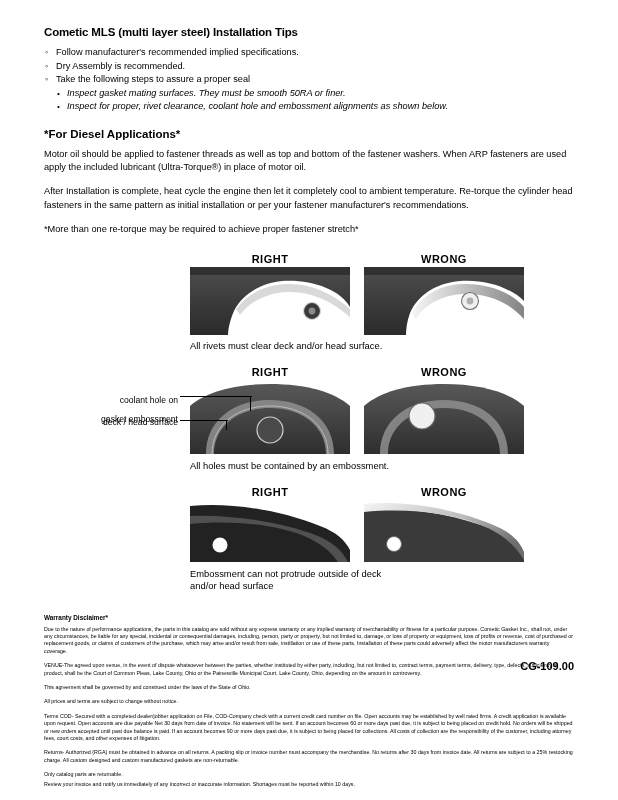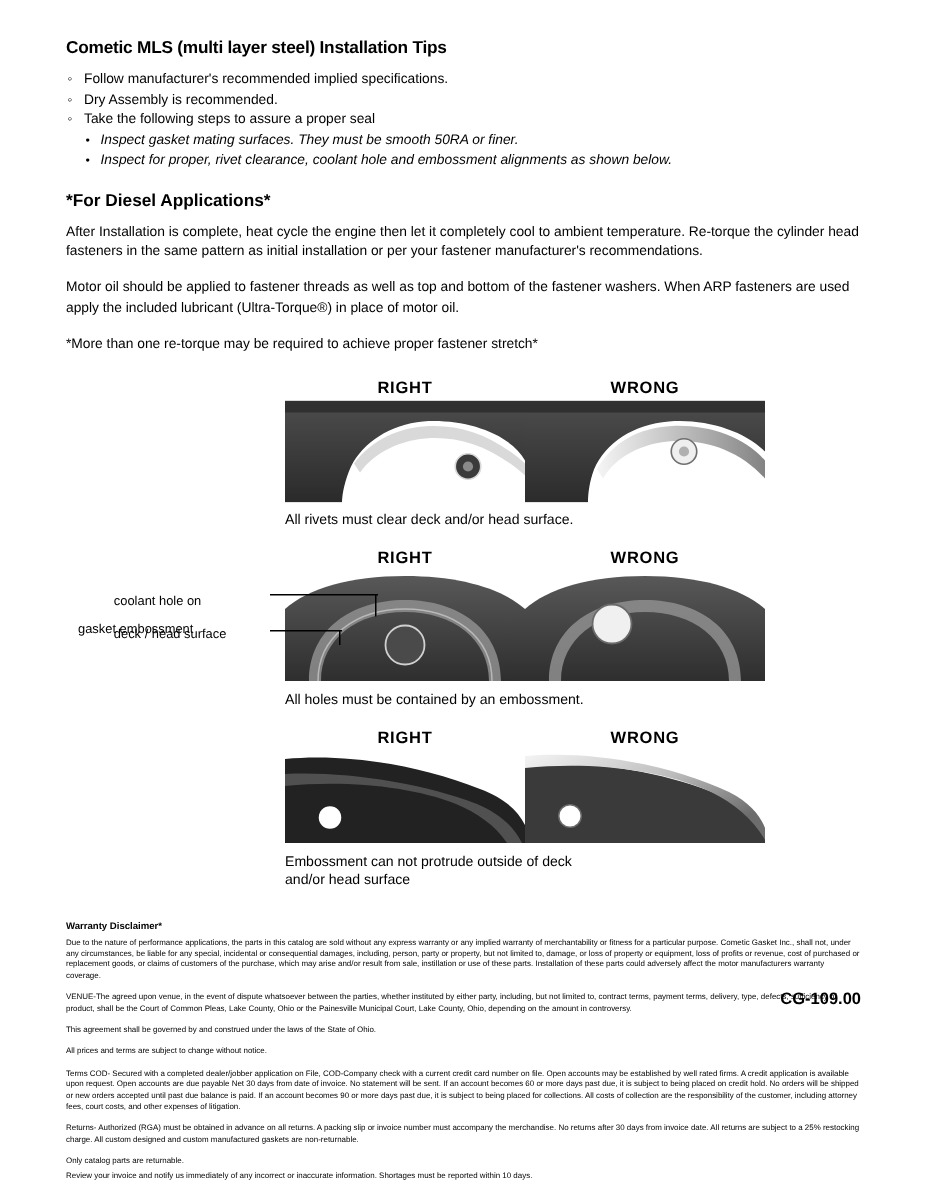--- a/index.html
+++ b/index.html
@@ -79,20 +79,21 @@
     margin-bottom: 0;
   }
 
   
   .figures {
     margin-top: 16px;
     position: relative;
   }
   .figrow {
     display: flex;
+    gap: 14px;
     justify-content: flex-start;
     margin-left: 146px;
   }
   .figcell {
     width: 160px;
   }
   .figlabel {
     text-align: center;
     font-size: 11px;
     font-weight: bold;
@@ -123,20 +124,21 @@
     position: absolute;
     left: 0;
     top: 0;
     width: 100%;
     height: 100%;
     pointer-events: none;
   }
   .callout {
     position: absolute;
     font-size: 8.6px;
+    text-align: right;
     line-height: 11px;
     white-space: pre;
   }
   .leader {
     position: absolute;
     height: 1px;
     background: #000;
   }
 
   
@@ -174,22 +176,22 @@
     <li>Dry Assembly is recommended.</li>
     <li>Take the following steps to assure a proper seal</li>
   </ul>
   <ul class="subbullets">
     <li>Inspect gasket mating surfaces.  They must be smooth 50RA or finer.</li>
     <li>Inspect for proper, rivet clearance, coolant hole and embossment alignments as shown below.</li>
   </ul>
 
   <h2 class="subtitle">*For Diesel Applications*</h2>
 
+  <p class="para">Motor oil should be applied to fastener threads as well as top and bottom of the fastener washers. When ARP fasteners are used apply the included lubricant (Ultra-Torque®) in place of motor oil.</p>
   <p class="para">After Installation is complete, heat cycle the engine then let it completely cool to ambient temperature.  Re-torque the cylinder head fasteners in the same pattern as initial installation or per your fastener manufacturer's recommendations.</p>
-  <p class="para">Motor oil should be applied to fastener threads as well as top and bottom of the fastener washers. When ARP fasteners are used apply the included lubricant (Ultra-Torque®) in place of motor oil.</p>
   <p class="para last">*More than one re-torque may be required to achieve proper fastener stretch*</p>
 
   <div class="figures">
 
     <div class="figrow">
       <div class="figcell">
         <div class="figlabel">RIGHT</div>
         <div class="figbox">
           <svg width="160" height="68" viewBox="0 0 160 68">
             <defs>

